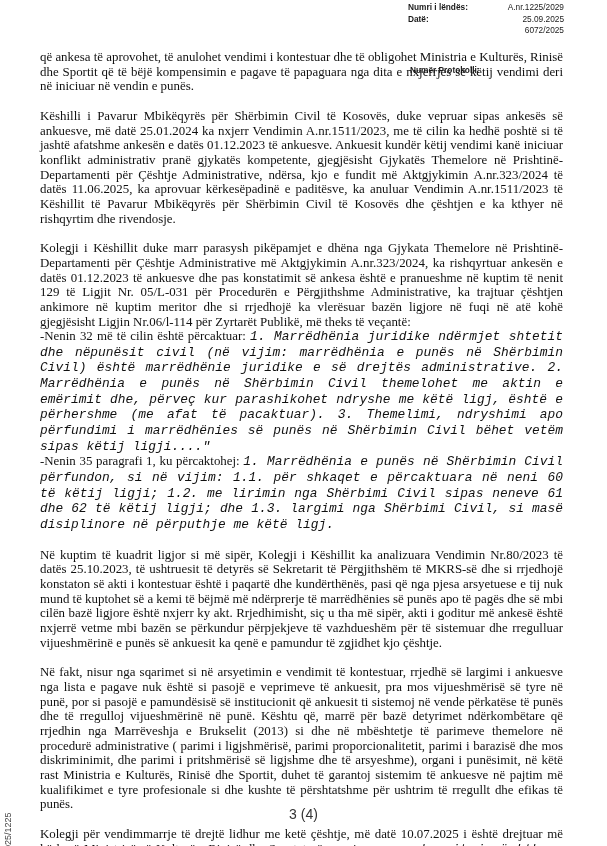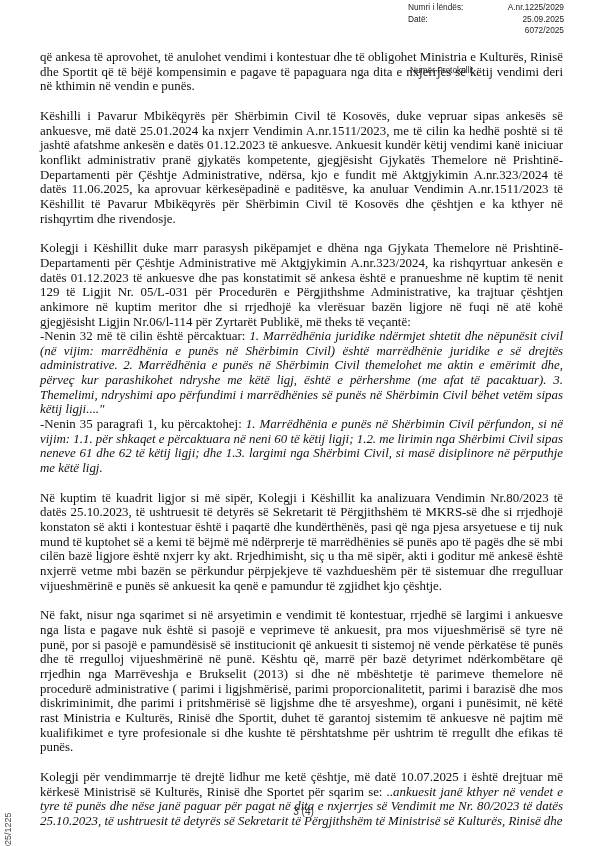--- a/index.html
+++ b/index.html
@@ -5,32 +5,32 @@
     html, body { margin: 0; padding: 0; }
     body {
       width: 607px; height: 846px; background: #ffffff; position: relative; overflow: hidden;
       font-family: "Liberation Serif", "DejaVu Serif", serif; color: #111111;
     }
     .header {
       position: absolute; top: 2px; left: 406px; width: 158px;
       font-family: "Liberation Sans", "DejaVu Sans", sans-serif; font-size: 8.3px; color: #1a1a1a;
     }
     .header-row { display: flex; justify-content: space-between; height: 11.5px; line-height: 11.5px; }
-    .header-row .lbl { padding-left: 2px; }
+    .header-row .lbl { padding-left: 2px; font-weight: bold; }
     .header-row:nth-child(3) .lbl { padding-left: 4px; margin-top: 40px; }
     .content {
       position: absolute; left: 40px; top: 50px; width: 523px;
       font-size: 12.9px; line-height: 14.65px; text-align: justify;
     }
     .content p { margin: 0 0 15px 0; }
     .content p.tight { margin-bottom: 0; }
-    .content i { font-style: italic; }
+    .content i { font-style: italic; font-family: Liberation Mono, monospace; }
     .page-number {
       position: absolute; left: 0; width: 607px; top: 806px; text-align: center;
-      font-family: "Liberation Sans", "DejaVu Sans", sans-serif; font-size: 10px; color: #333;
+      font-family: "Liberation Sans", "DejaVu Sans", sans-serif; font-size: 14px; color: #333;
     }
     .margin-text {
       position: absolute; left: -22px; top: 820px; width: 60px;
       transform: rotate(-90deg); transform-origin: center;
       font-family: "Liberation Sans", "DejaVu Sans", sans-serif; font-size: 9px; color: #444;
       white-space: nowrap;
     }
   </style>
 </head>
 <body>
@@ -44,21 +44,21 @@
     <span class="lbl">Datë:</span>
     <span class="val">25.09.2025</span>
   </div>
   <div class="header-row">
     <span class="lbl">Numër Protokolli:</span>
     <span class="val">6072/2025</span>
   </div>
 </div>
 
 <div class="content">
-  <p>që ankesa të aprovohet, të anulohet vendimi i kontestuar dhe të obligohet Ministria e Kulturës, Rinisë dhe Sportit që të bëjë kompensimin e pagave të papaguara nga dita e nxjerrjes së këtij vendimi deri në kthimin në vendin e punës.</p>
+  <p>që ankesa të aprovohet, të anulohet vendimi i kontestuar dhe të obligohet Ministria e Kulturës, Rinisë dhe Sportit që të bëjë kompensimin e pagave të papaguara nga dita e nxjerrjes së këtij vendimi deri në iniciuar në vendin e punës.</p>
   <p>Këshilli i Pavarur Mbikëqyrës për Shërbimin Civil të Kosovës, duke vepruar sipas ankesës së ankuesve, më datë 25.01.2024 ka nxjerr Vendimin A.nr.1511/2023, me të cilin ka hedhë poshtë si të jashtë afatshme ankesën e datës 01.12.2023 të ankuesve. Ankuesit kundër këtij vendimi kanë iniciuar konflikt administrativ pranë gjykatës kompetente, gjegjësisht Gjykatës Themelore në Prishtinë-Departamenti për Çështje Administrative, ndërsa, kjo e fundit  më Aktgjykimin A.nr.323/2024 të datës 11.06.2025, ka aprovuar kërkesëpadinë e paditësve, ka anuluar Vendimin A.nr.1511/2023 të Këshillit të Pavarur Mbikëqyrës për Shërbimin Civil të Kosovës dhe çështjen e ka kthyer në rishqyrtim dhe rivendosje.</p>
   <p class="tight">Kolegji i Këshillit duke marr parasysh pikëpamjet e dhëna nga Gjykata Themelore në Prishtinë-Departamenti për Çështje Administrative më Aktgjykimin A.nr.323/2024, ka rishqyrtuar ankesën e datës 01.12.2023 të ankuesve dhe pas konstatimit së ankesa është e pranueshme në kuptim të nenit 129 të Ligjit Nr. 05/L-031 për Procedurën e Përgjithshme Administrative, ka trajtuar çështjen ankimore në kuptim meritor dhe si rrjedhojë ka vlerësuar bazën ligjore në fuqi në atë kohë gjegjësisht Ligjin Nr.06/l-114 për Zyrtarët Publikë, më theks të veçantë:</p>
   <p class="tight">
     <span>-Nenin 32 më të cilin është përcaktuar: </span><i>1. Marrëdhënia juridike ndërmjet shtetit dhe nëpunësit civil (në vijim: marrëdhënia e punës në Shërbimin Civil) është marrëdhënie juridike e së drejtës administrative. 2. Marrëdhënia e punës në Shërbimin Civil themelohet me aktin e emërimit dhe, përveç kur parashikohet ndryshe me këtë ligj, është e përhershme (me afat të pacaktuar). 3. Themelimi, ndryshimi apo përfundimi i marrëdhënies së punës në Shërbimin Civil bëhet vetëm sipas këtij ligji...."</i>
   </p>
   <p>
     <span>-Nenin 35 paragrafi 1, ku përcaktohej: </span><i>1. Marrëdhënia e punës në Shërbimin Civil përfundon, si në vijim: 1.1. për shkaqet e përcaktuara në neni 60 të këtij ligji; 1.2. me lirimin nga Shërbimi Civil sipas neneve 61 dhe 62 të këtij ligji; dhe 1.3. largimi nga Shërbimi Civil, si masë disiplinore në përputhje me këtë ligj.</i>
   </p>
   <p>Në kuptim të kuadrit ligjor si më sipër, Kolegji i Këshillit ka analizuara Vendimin Nr.80/2023 të datës 25.10.2023, të ushtruesit të detyrës së Sekretarit të Përgjithshëm të MKRS-së dhe si rrjedhojë konstaton së akti i kontestuar është i paqartë dhe kundërthënës, pasi që nga pjesa arsyetuese e tij nuk mund të kuptohet së a kemi të bëjmë më ndërprerje të marrëdhënies së punës apo të pagës dhe së mbi cilën bazë ligjore është nxjerr ky akt. Rrjedhimisht, siç u tha më sipër, akti i goditur më ankesë është nxjerrë vetme mbi bazën se përkundur përpjekjeve të vazhdueshëm për të sistemuar dhe rregulluar vijueshmërinë e punës së ankuesit ka qenë e pamundur të zgjidhet kjo çështje.</p>
   <p>Në fakt, nisur nga sqarimet si në arsyetimin e vendimit të kontestuar, rrjedhë së largimi i ankuesve nga lista e pagave nuk është si pasojë e veprimeve të ankuesit, pra mos vijueshmërisë së tyre në punë, por si pasojë e pamundësisë së institucionit që ankuesit ti sistemoj në vende përkatëse të punës dhe të rregulloj vijueshmërinë në punë. Kështu që, marrë për bazë detyrimet ndërkombëtare që rrjedhin nga Marrëveshja e Brukselit (2013) si dhe në mbështetje të parimeve themelore në procedurë administrative ( parimi i ligjshmërisë, parimi  proporcionalitetit, parimi i barazisë dhe mos diskriminimit, dhe parimi i pritshmërisë së ligjshme dhe të arsyeshme), organi i punësimit, në këtë rast Ministria e Kulturës, Rinisë  dhe Sportit, duhet të garantoj sistemim të ankuesve në pajtim më kualifikimet e tyre profesionale si dhe kushte të përshtatshme  për ushtrim të rregullt dhe efikas të punës.</p>

